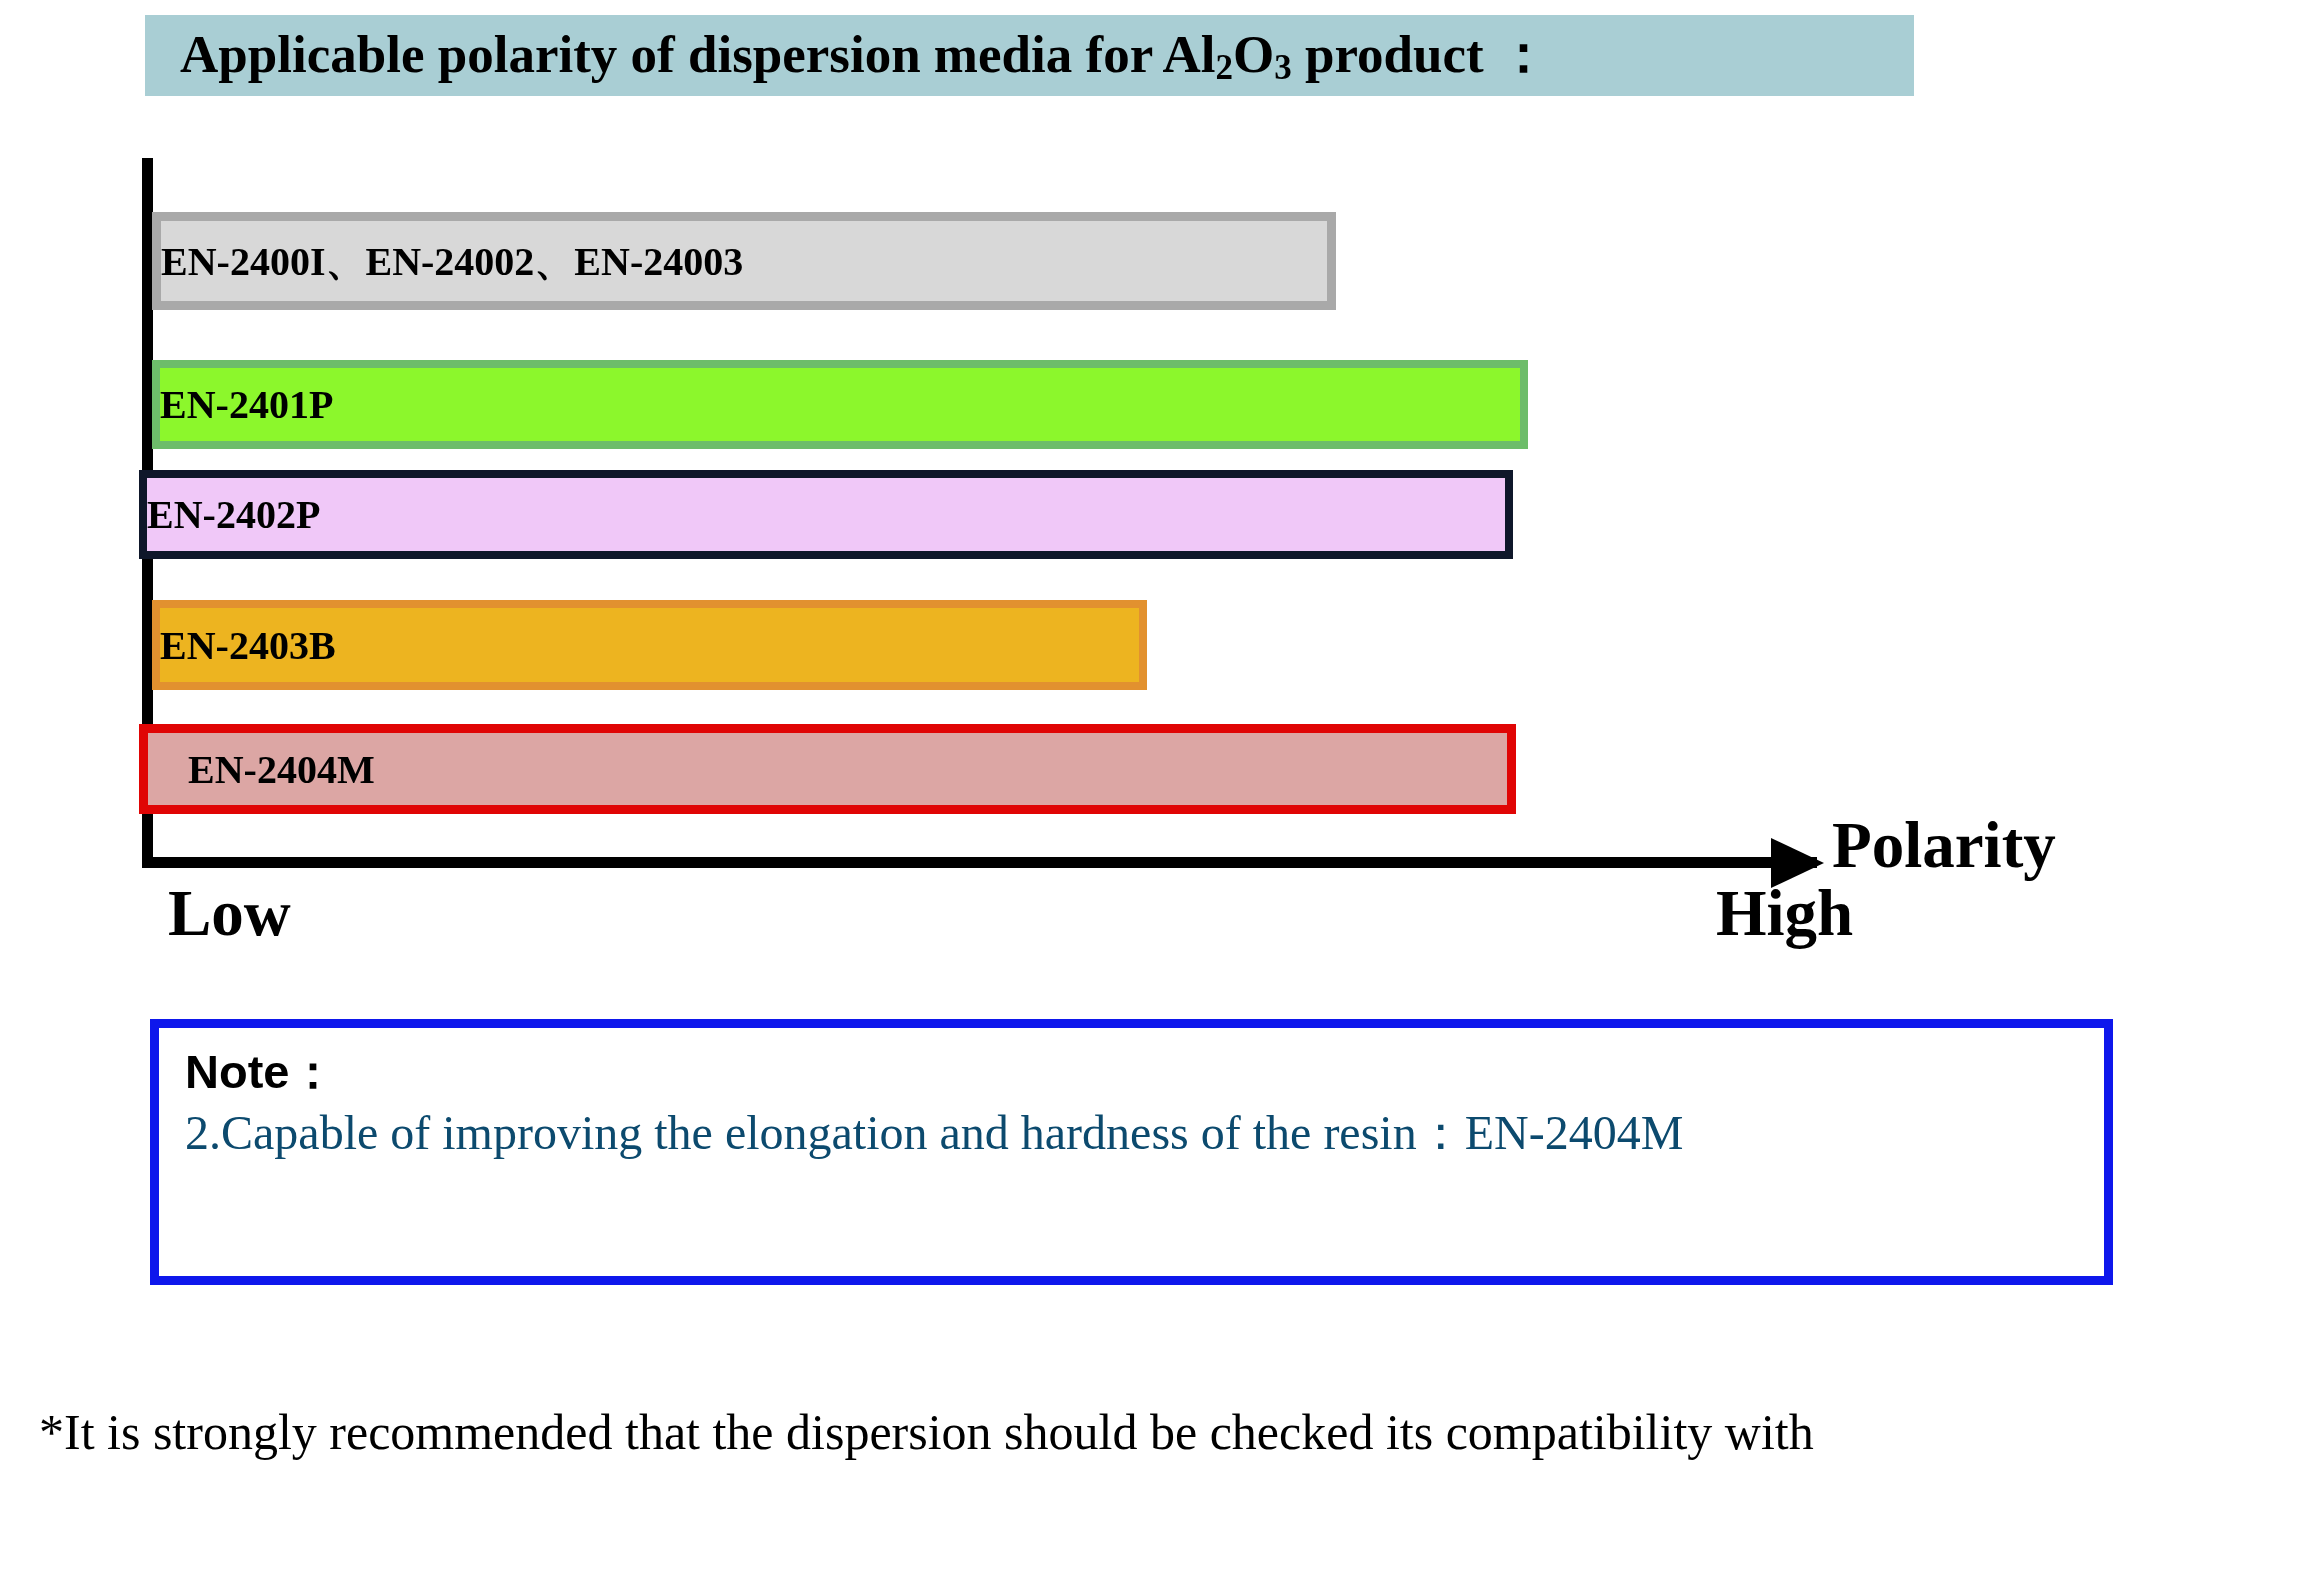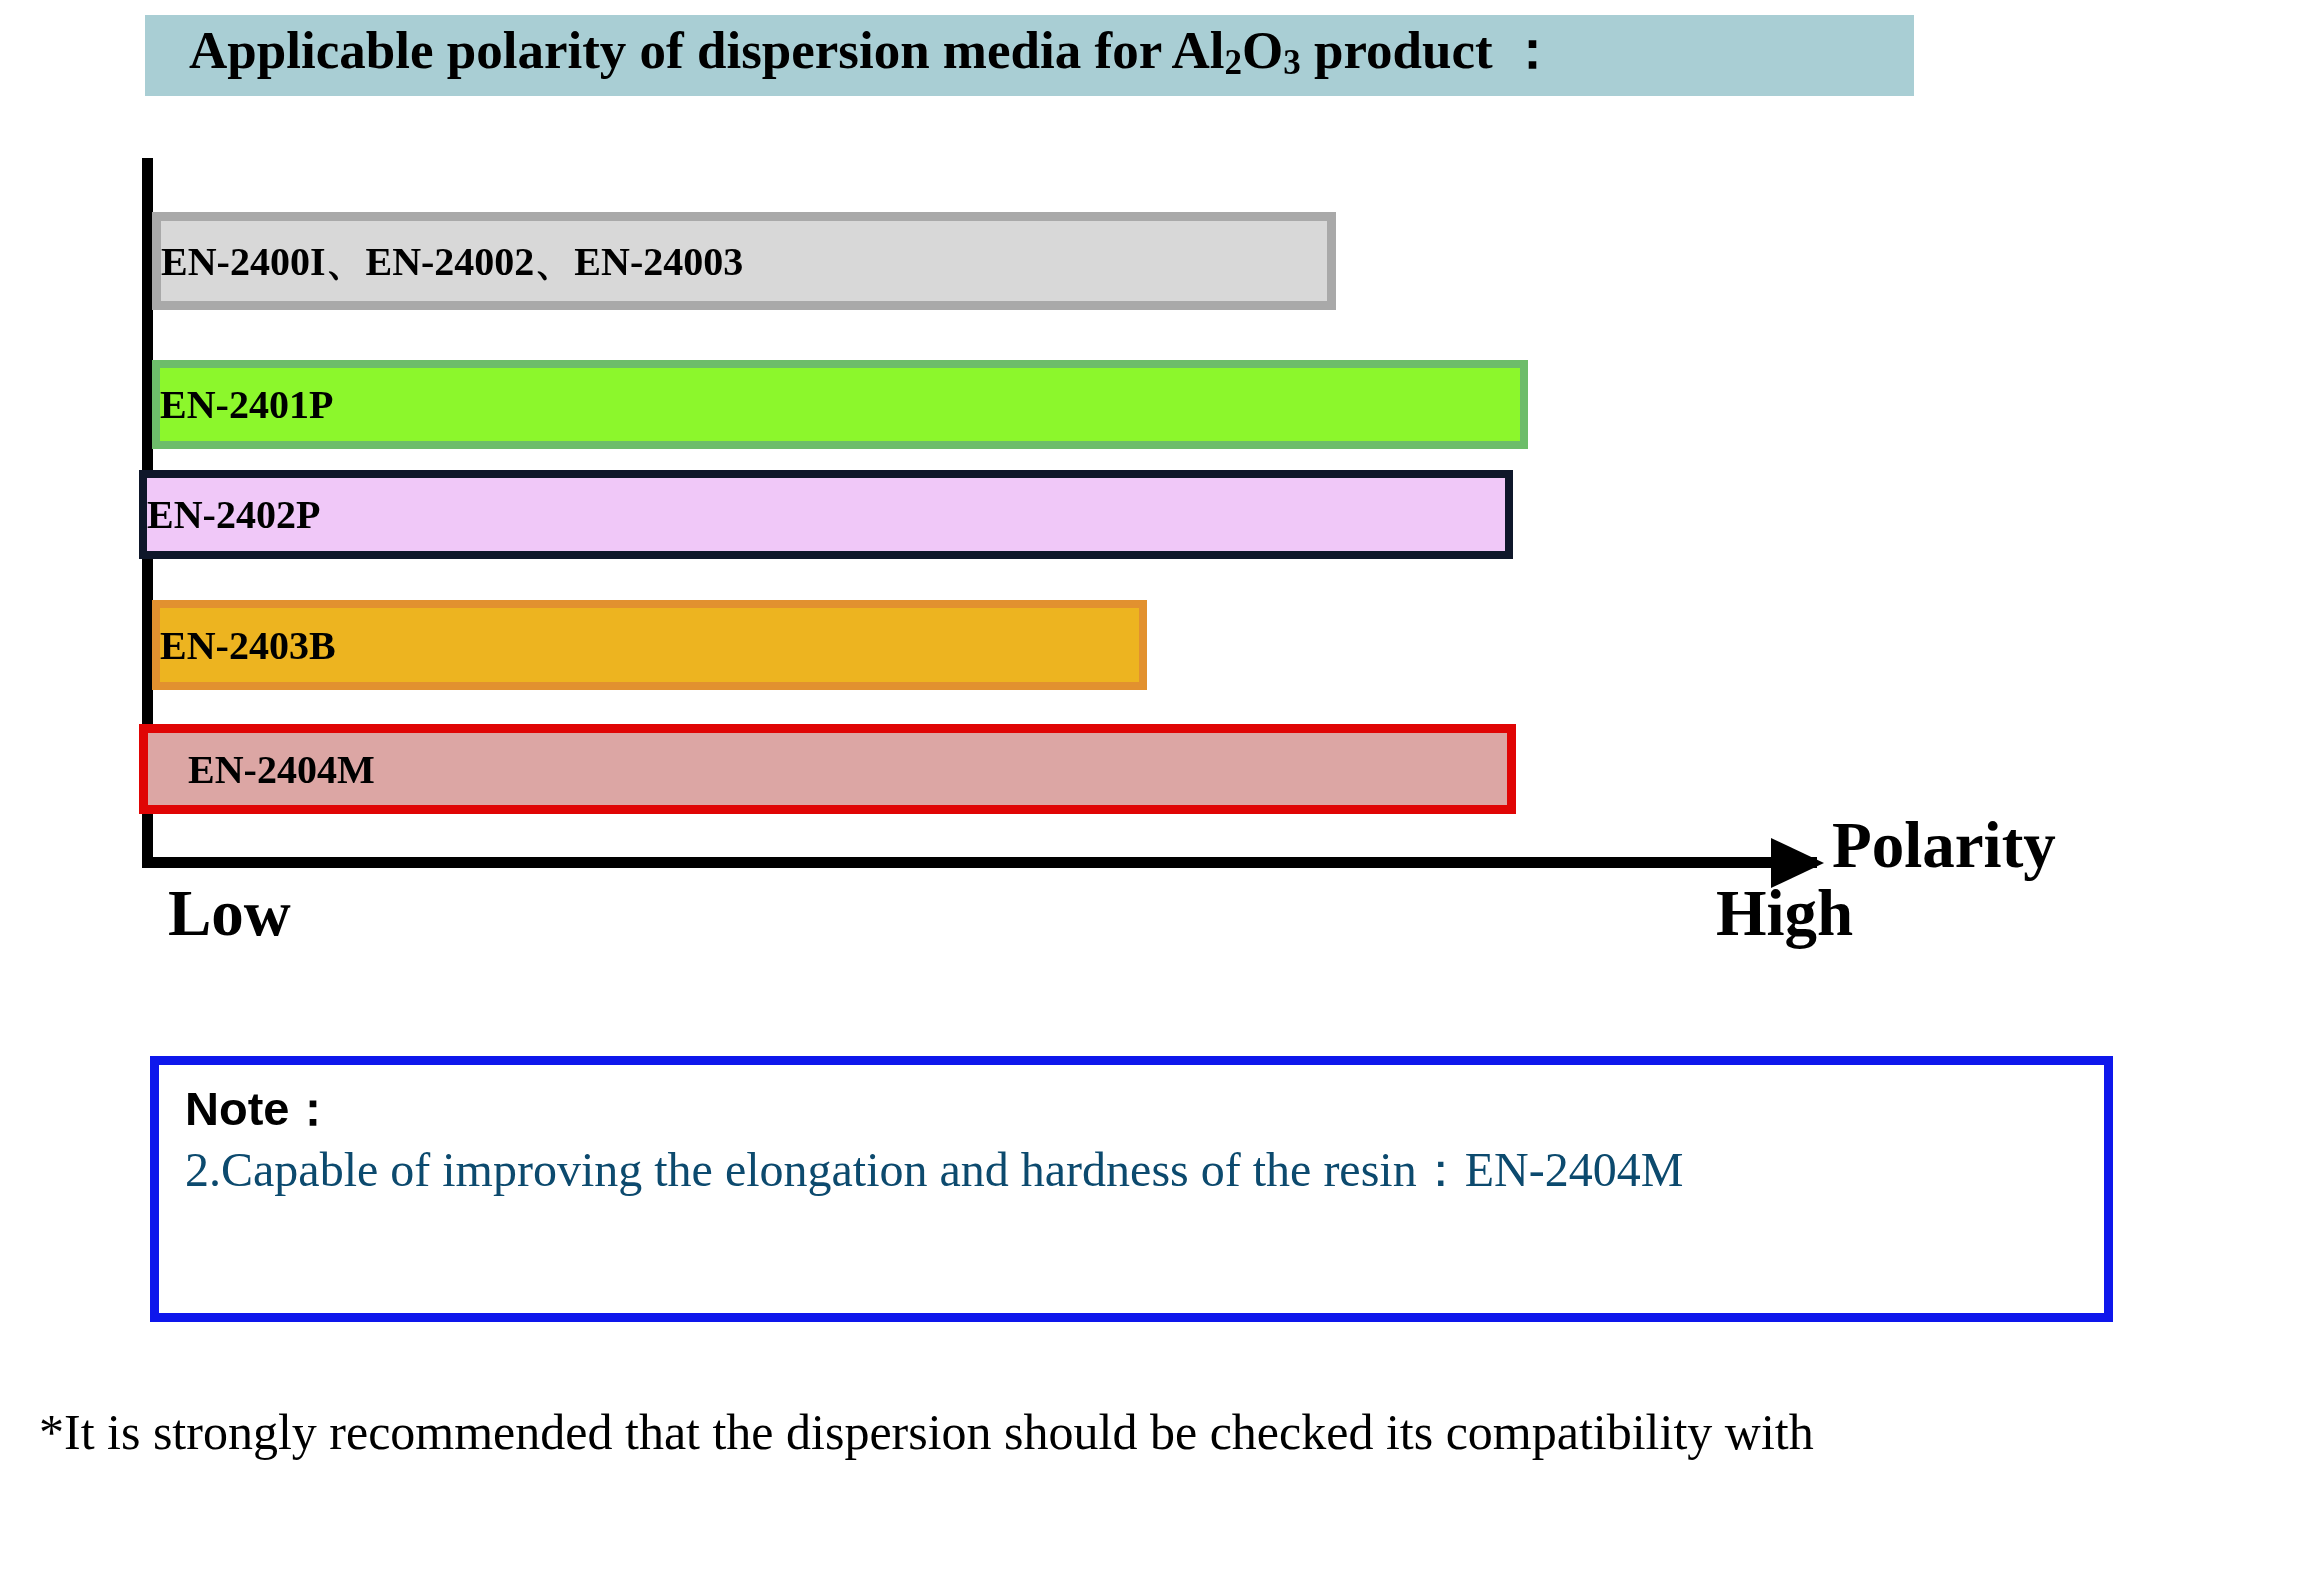--- a/index.html
+++ b/index.html
@@ -17,22 +17,23 @@
 
   
   #title-box {
     position: absolute;
     left: 145px;
     top: 14.5px;
     width: 1769px;
     height: 81px;
     background: #a9ced4;
     display: flex;
+    align-items: center;
     box-sizing: border-box;
-    padding-left: 44px;
+    padding-left: 35px;
   }
   #title-text {
     font-family: "Liberation Serif", serif;
     font-weight: bold;
     font-size: 53px;
     color: #000000;
     letter-spacing: 0px;
     white-space: nowrap;
   }
   #title-text sub {
@@ -135,21 +136,20 @@
   #note-box {
     position: absolute;
     left: 150px;
     top: 1019px;
     width: 1963px;
     height: 266px;
     box-sizing: border-box;
     border: 9px solid #0e17ec;
     background: #ffffff;
     padding: 16px 0 0 26px;
-    margin-top: 37px;
   }
   #note-heading {
     font-family: "Liberation Sans", sans-serif;
     font-weight: bold;
     font-size: 47px;
     color: #000000;
     line-height: 1.18;
     white-space: nowrap;
   }
   .note-line {

